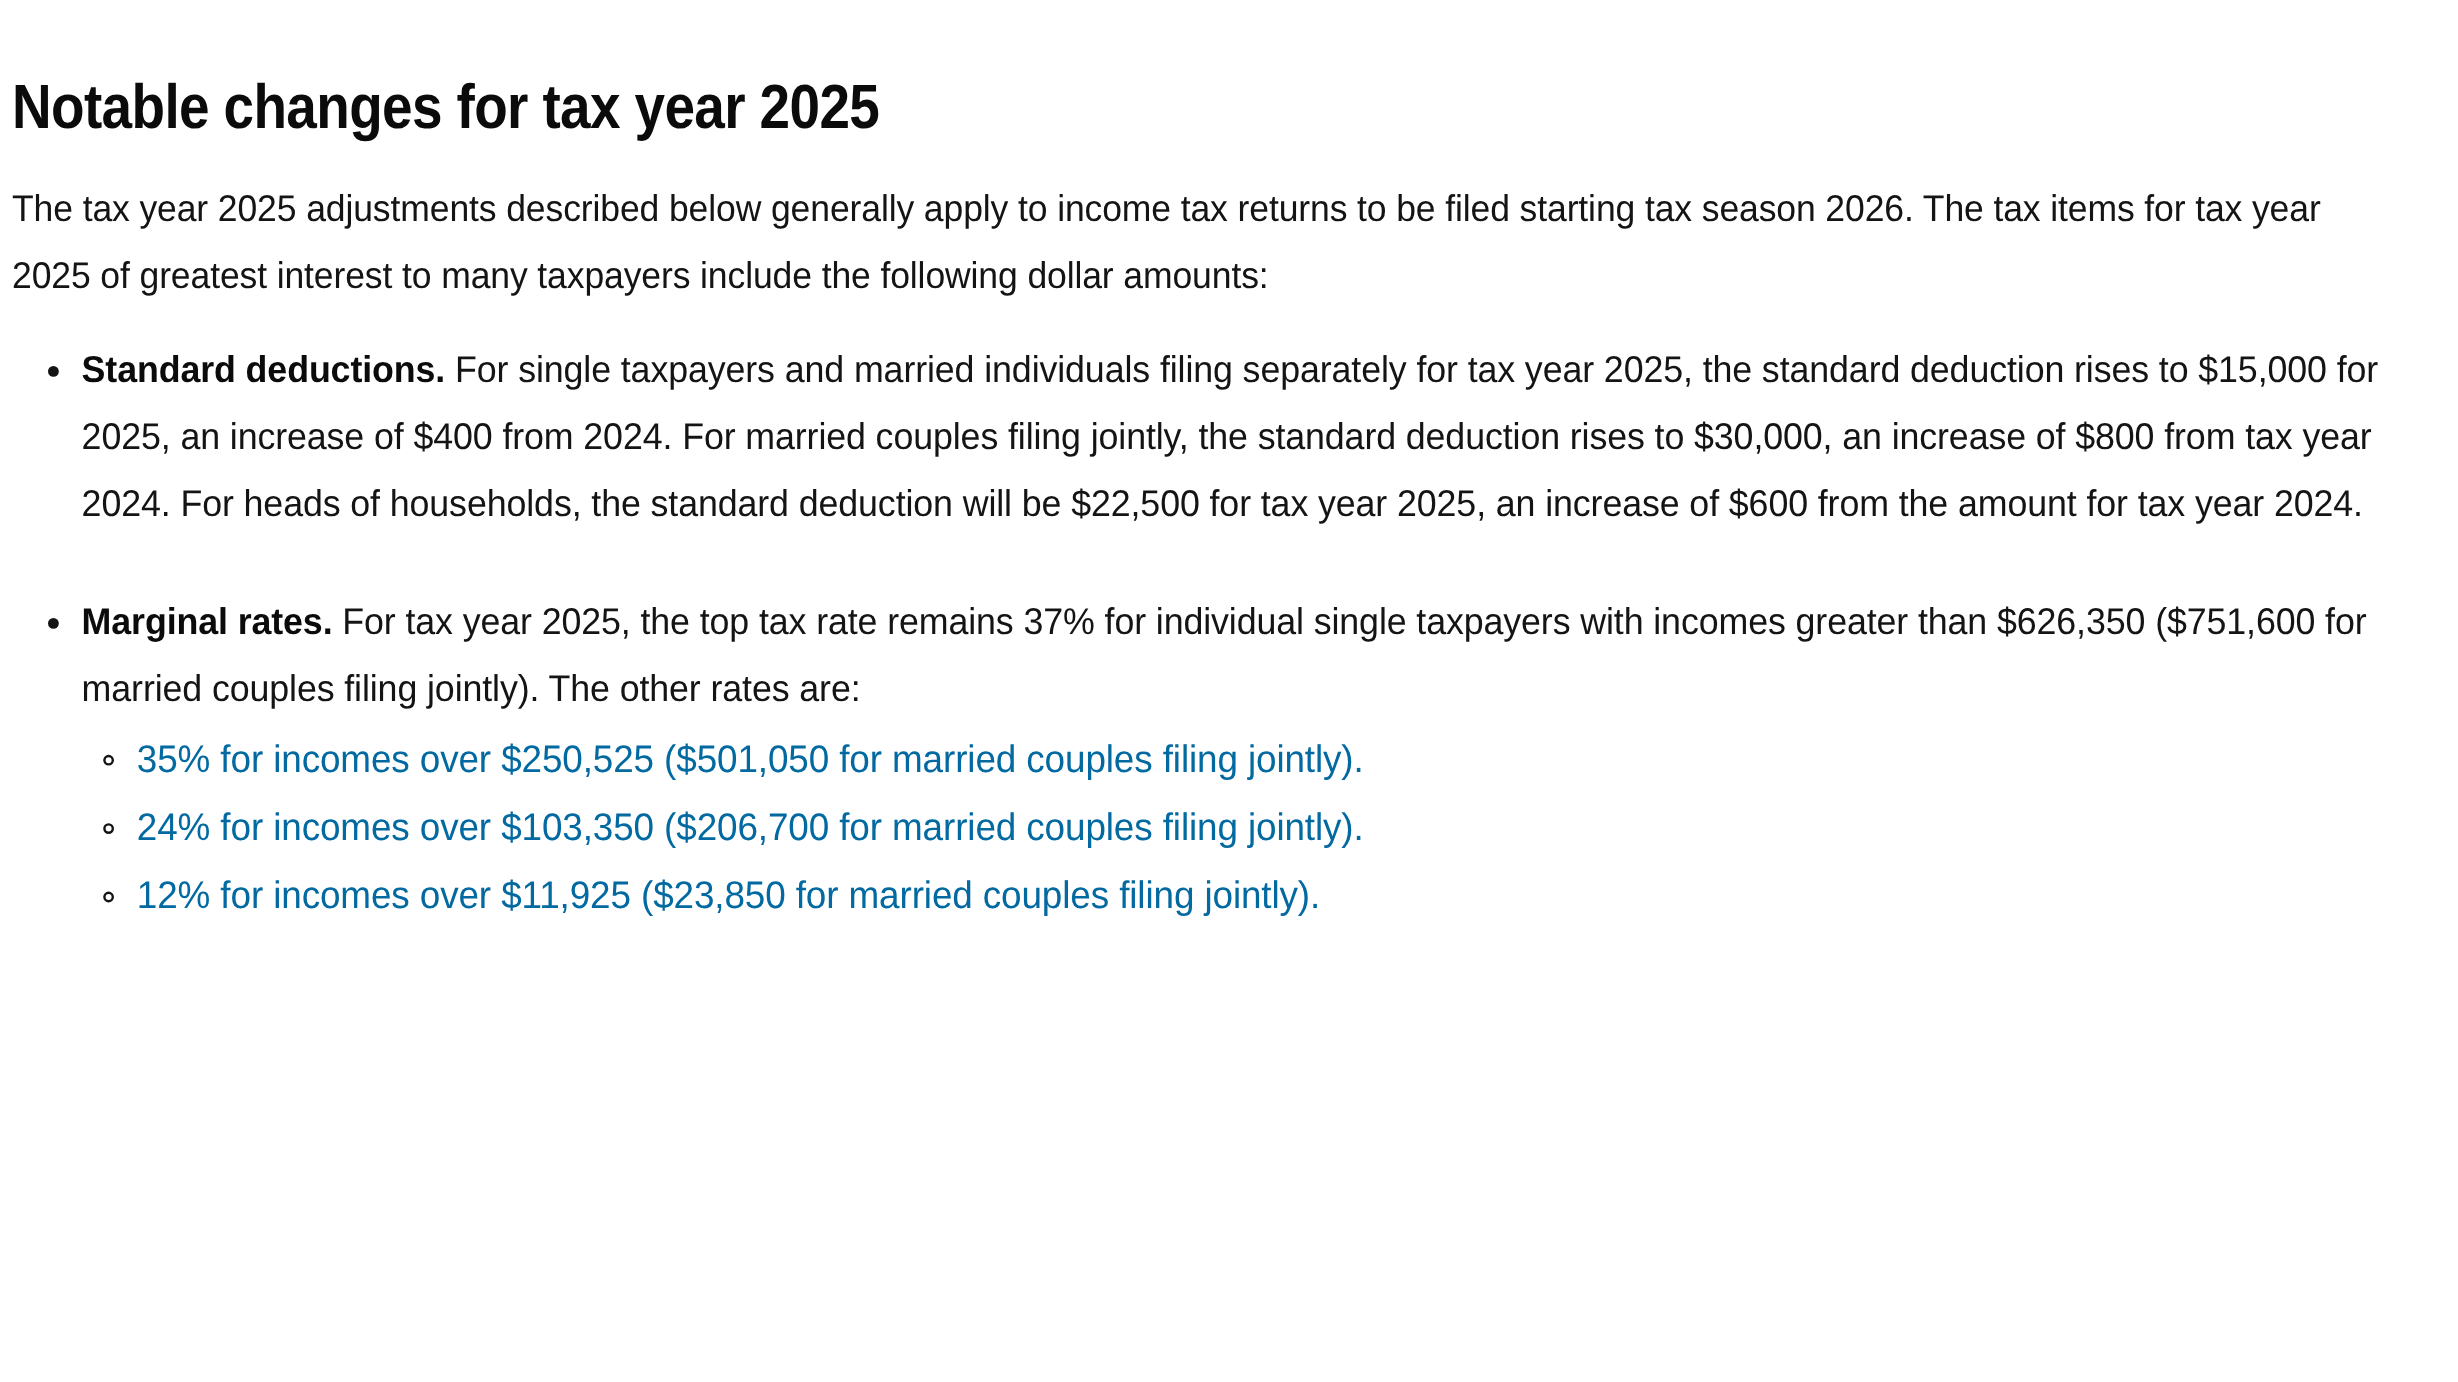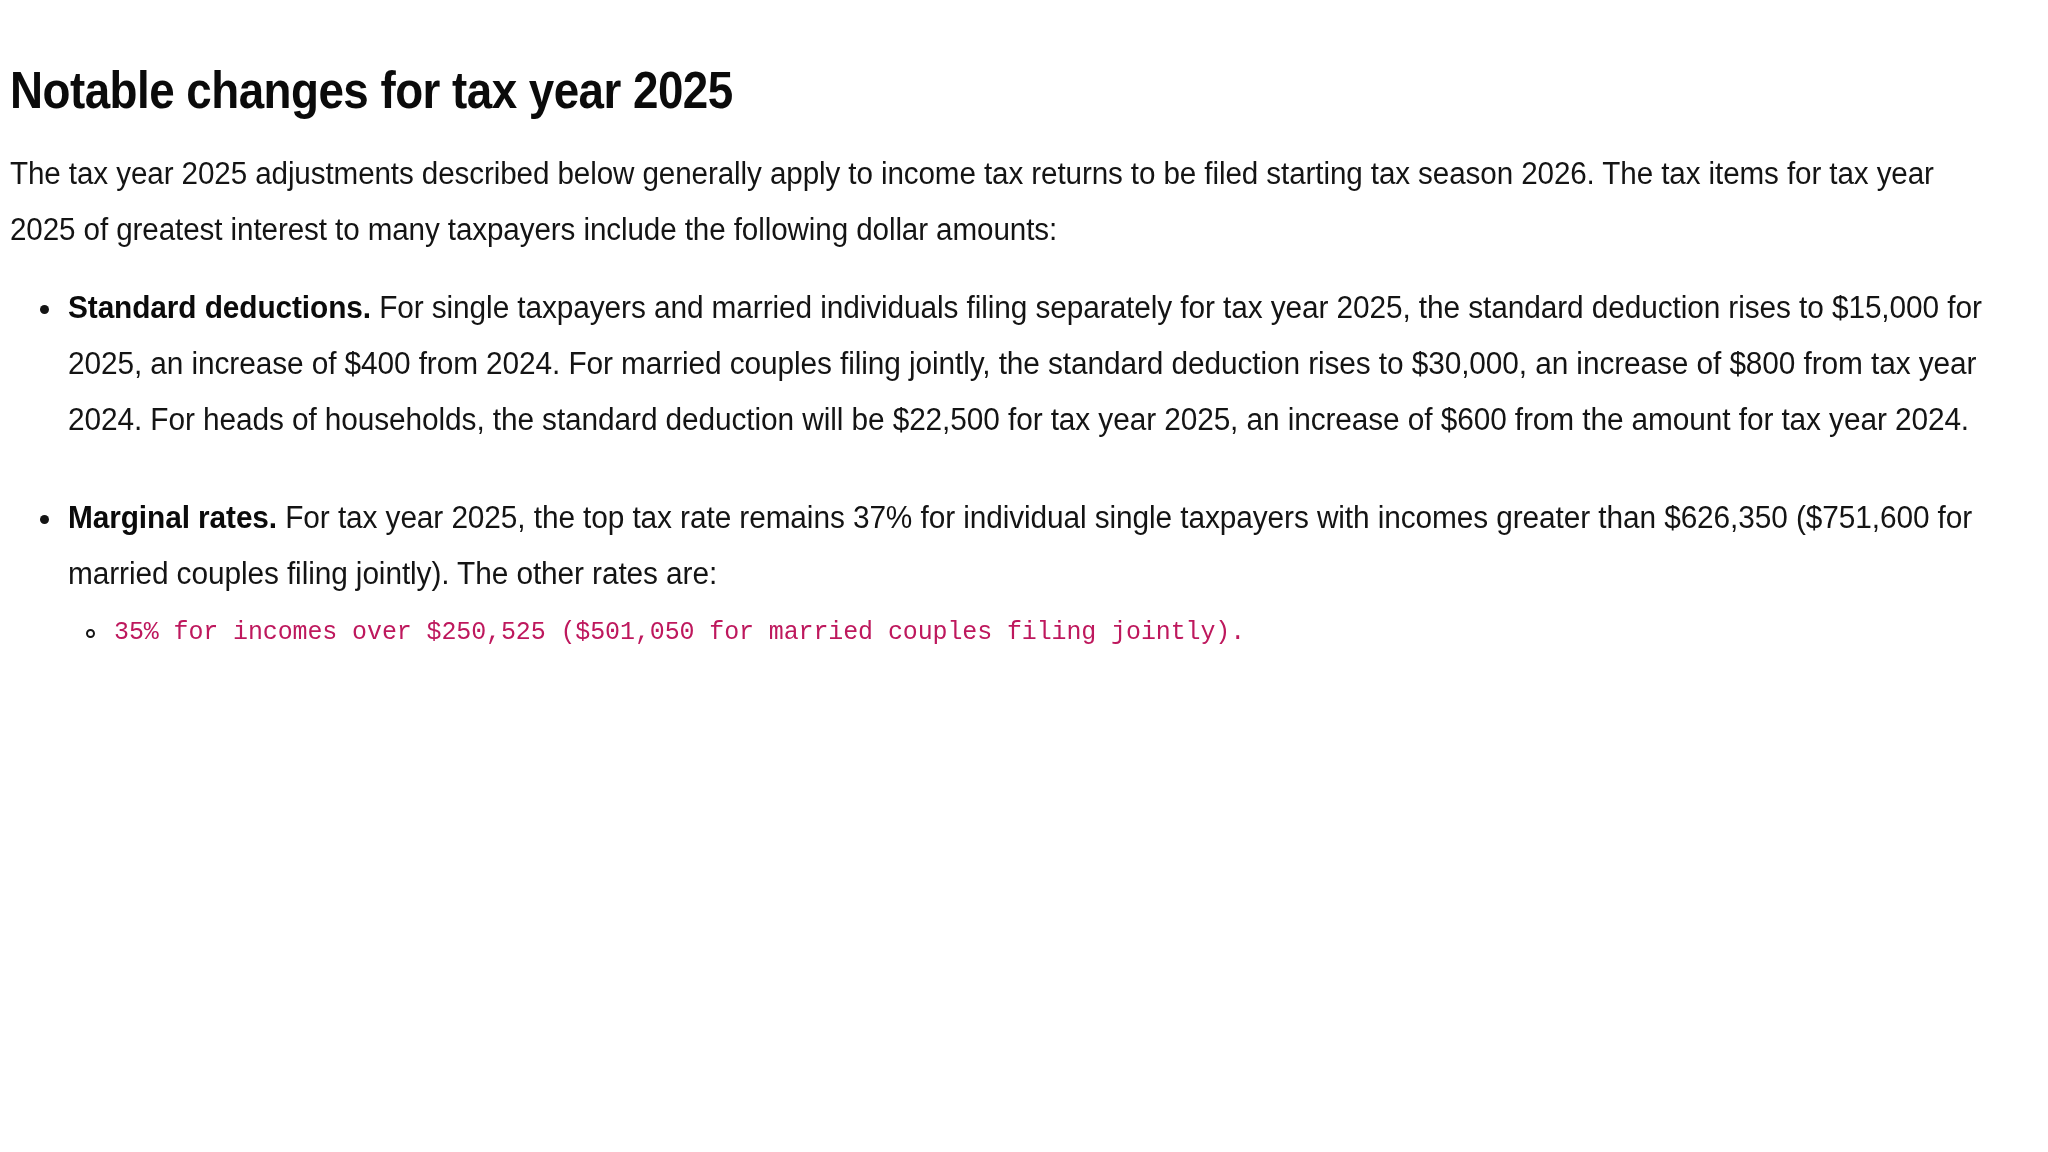--- a/index.html
+++ b/index.html
@@ -95,26 +95,25 @@
 
   ul.level2 {
     list-style: none;
     margin: 2px 0 0 0;
     padding: 0;
   }
 
   ul.level2 > li.subbullet {
     position: relative;
     padding-left: 46px;
-    font-size: 26px;
+    font-size: 32px;
     line-height: 57px;
-    color: #be185d;
+    color: #0369a1;
     letter-spacing: -0.1px;
     white-space: nowrap;
-    font-family: Liberation Mono, monospace;
   }
 
   ul.level2 > li.subbullet::before {
     content: "";
     position: absolute;
     left: 18px;
     top: 25px;
     width: 9px;
     height: 9px;
     border: 2px solid #141414;
@@ -145,18 +144,24 @@
         <span class="bullet-text"><span class="lead">Standard deductions.</span><span> For single taxpayers and married individuals filing separately for tax year 2025, the standard deduction rises to $15,000 for 2025, an increase of $400 from 2024. For married couples filing jointly, the standard deduction rises to $30,000, an increase of $800 from tax year 2024. For heads of households, the standard deduction will be $22,500 for tax year 2025, an increase of $600 from the amount for tax year 2024.</span></span>
       </li>
 
       <li class="bullet">
         <span class="bullet-text"><span class="lead">Marginal rates.</span><span> For tax year 2025, the top tax rate remains 37% for individual single taxpayers with incomes greater than $626,350 ($751,600 for married couples filing jointly). The other rates are:</span></span>
 
         <ul class="level2">
           <li class="subbullet">
             <span class="sub-text">35% for incomes over $250,525 ($501,050 for married couples filing jointly).</span>
           </li>
+          <li class="subbullet">
+            <span class="sub-text">24% for incomes over $103,350 ($206,700 for married couples filing jointly).</span>
+          </li>
+          <li class="subbullet">
+            <span class="sub-text">12% for incomes over $11,925 ($23,850 for married couples filing jointly).</span>
+          </li>
         </ul>
       </li>
 
     </ul>
   </div>
 </div>
 
 </body></html>

